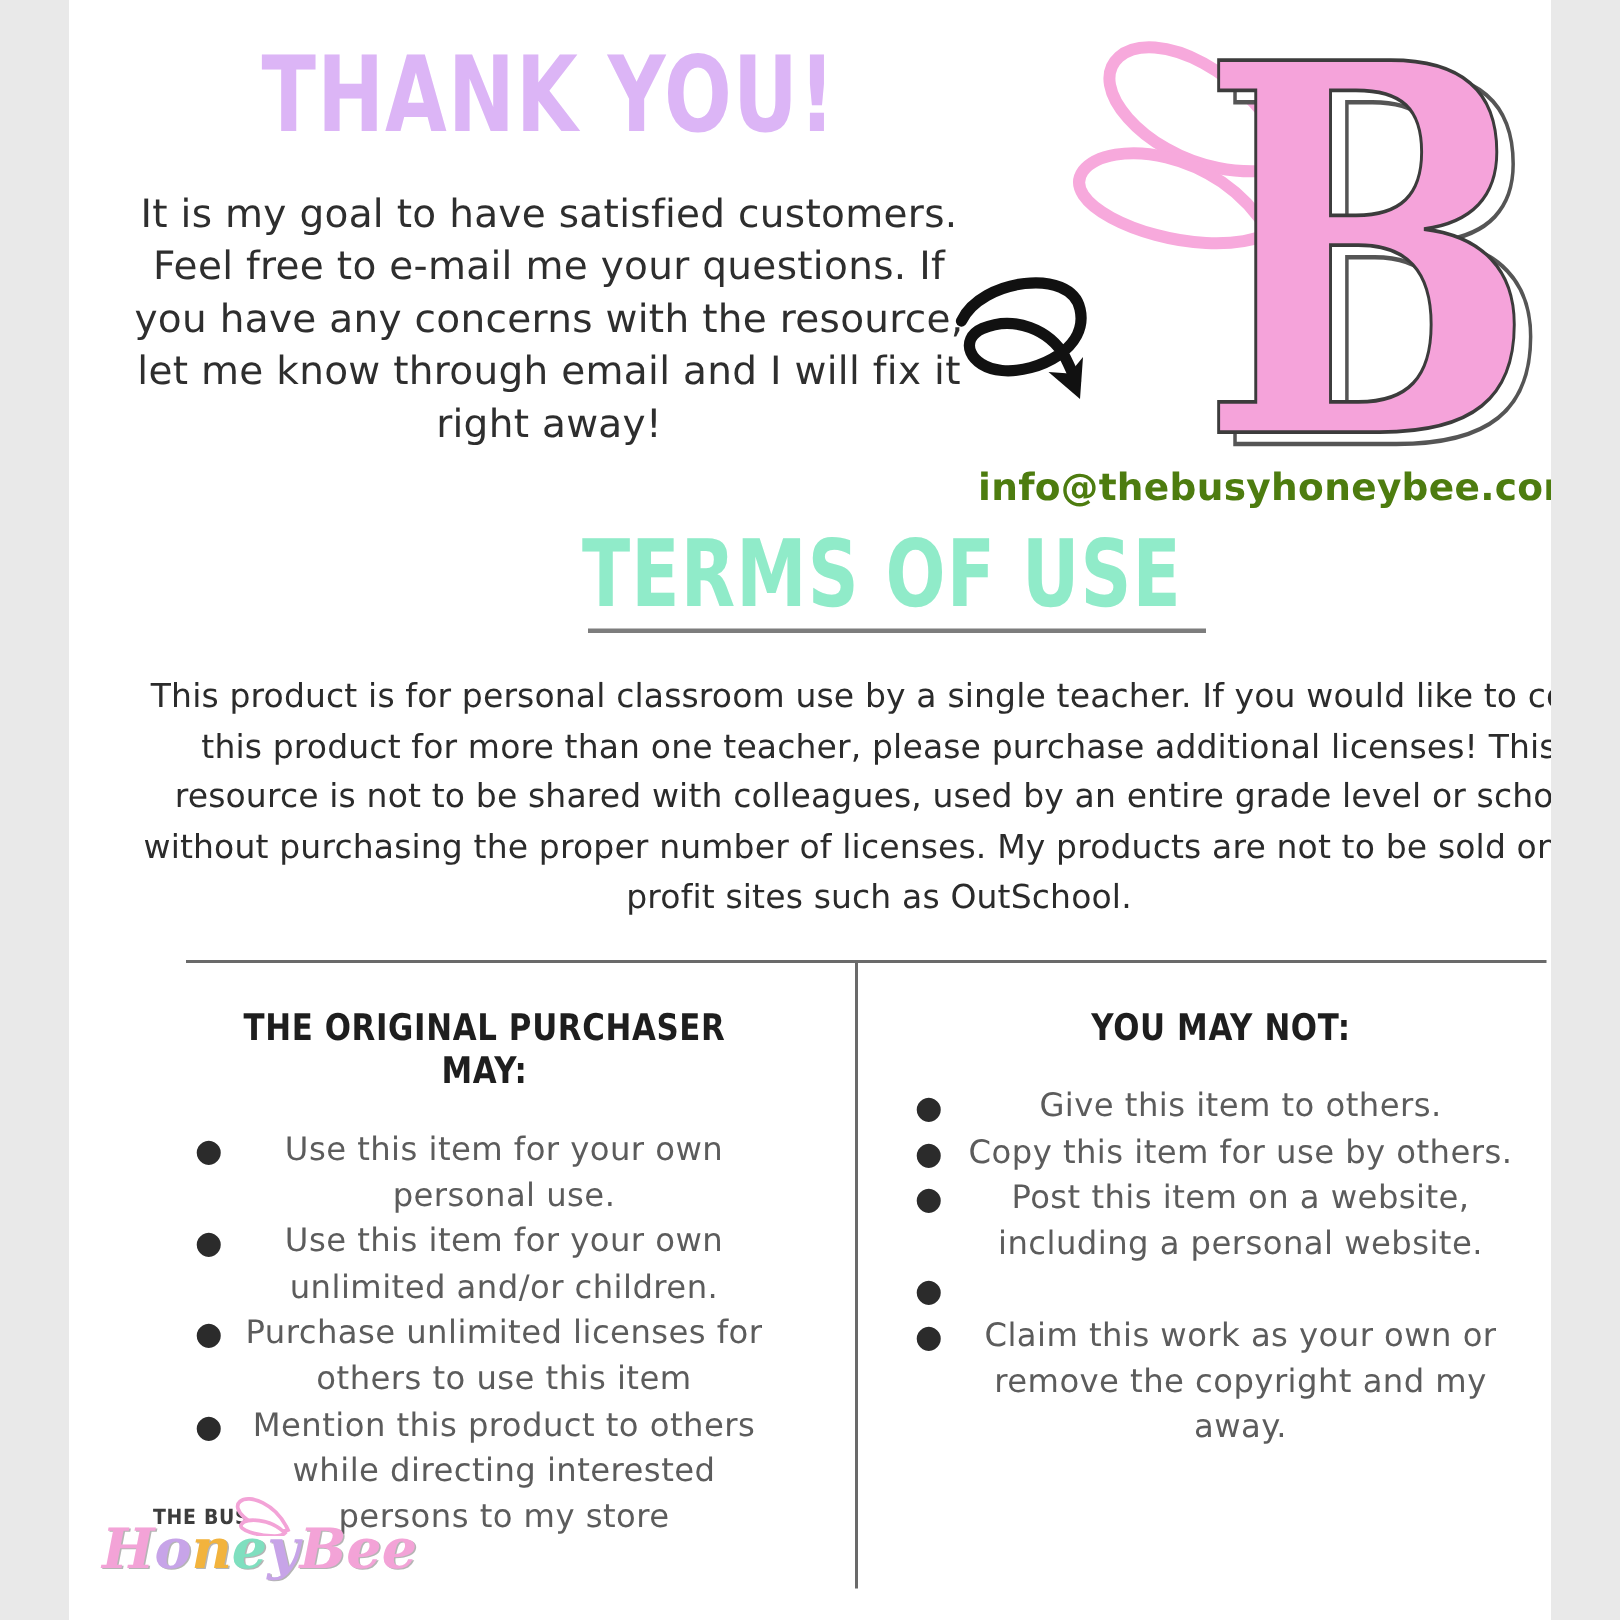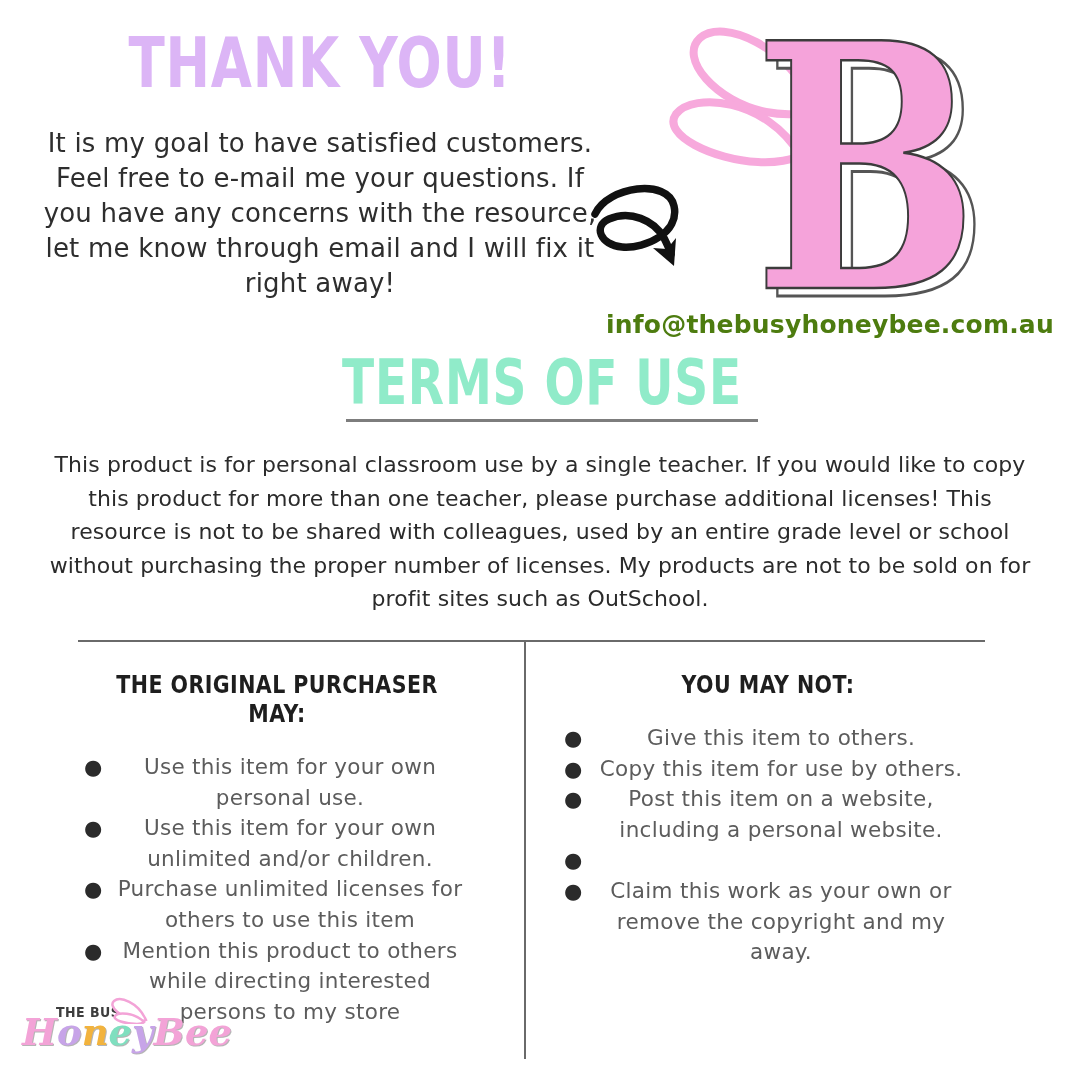--- a/index.html
+++ b/index.html
@@ -1,17 +1,17 @@
 <!DOCTYPE html>
 <html><head>
 <meta charset="utf-8">
 <style>
   html,body{margin:0;padding:0;background:#e9e9e9;}
   .page{
-    position:relative;width:1080px;height:1080px;background:#ffffff;
+    position:relative;width:988px;height:1080px;background:#ffffff;
     font-family:"DejaVu Sans","Liberation Sans",sans-serif;overflow:hidden;
     margin:0 auto;
     text-decoration:underline;
   }
   
   .thank-you{
     position:absolute;left:40px;top:22px;width:560px;text-align:center;
     font-size:70px;line-height:82px;font-weight:bold;color:#dcb5f6;
     transform:scaleX(0.76);transform-origin:50% 50%;letter-spacing:1px;
     font-family:"DejaVu Sans",sans-serif;

